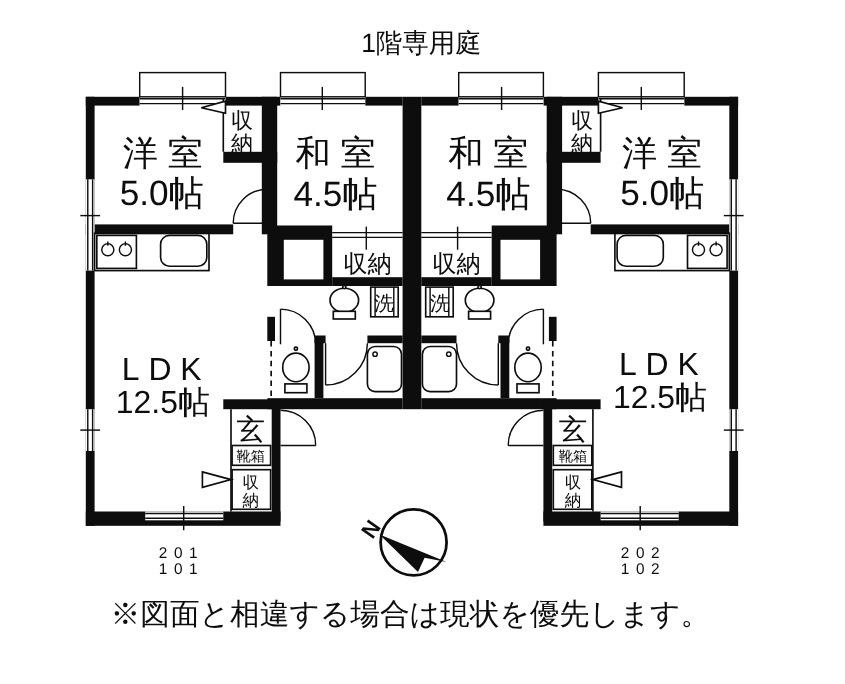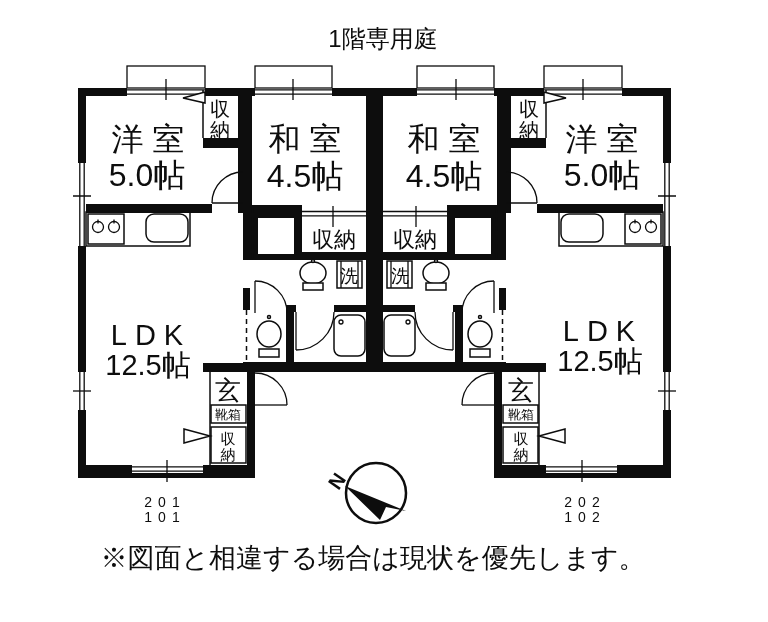--- a/index.html
+++ b/index.html
@@ -1,17 +1,17 @@
 <!DOCTYPE html>
 <html><head>
 <meta charset="utf-8">
 <style>
   html,body{margin:0;padding:0;background:#ffffff;}
   .page{position:relative;width:768px;height:622px;background:#ffffff;overflow:hidden;
-        font-family:"Liberation Sans",sans-serif;border-radius:28px;}
+        font-family:"Liberation Sans",sans-serif;}
   svg{display:block;}
   text{fill:#0d0d0d;font-family:"Liberation Sans",sans-serif;}
   .thin{fill:none;stroke:#0d0d0d;stroke-width:1.5;}
   .thin13{fill:none;stroke:#0d0d0d;stroke-width:1.3;}
   .wfill{fill:#0d0d0d;stroke:none;}
   .white{fill:#ffffff;stroke:none;}
   .fixture{fill:#ffffff;stroke:#0d0d0d;stroke-width:1.5;}
   .dash{fill:none;stroke:#0d0d0d;stroke-width:1.5;stroke-dasharray:5 4;}
 </style>
 </head>

